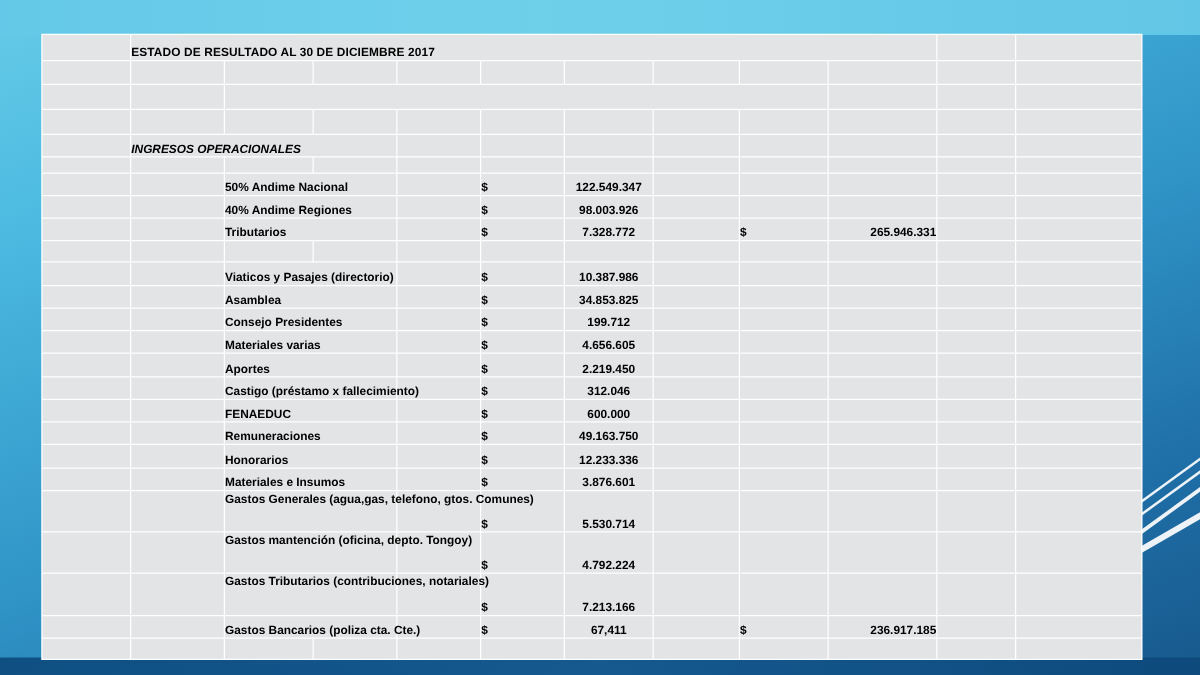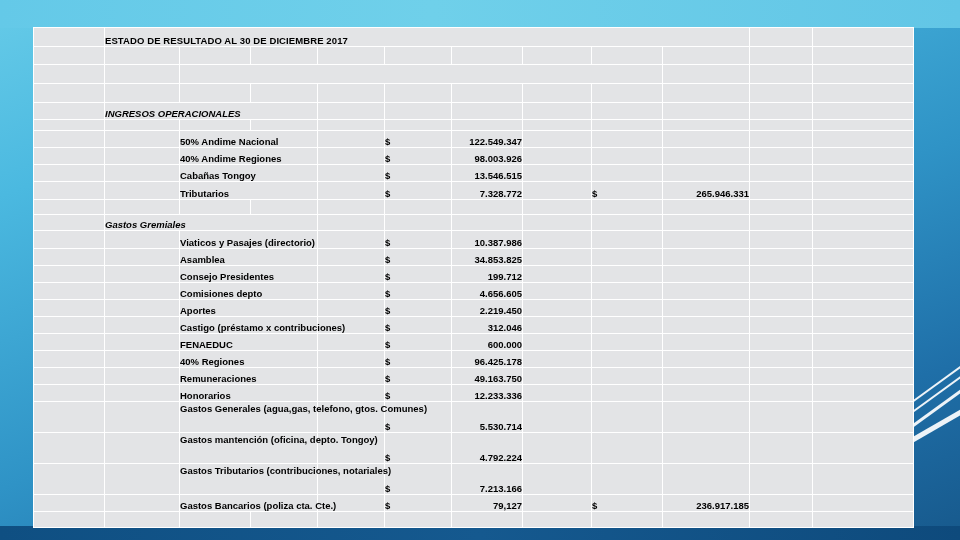--- a/index.html
+++ b/index.html
@@ -75,21 +75,21 @@
   .item {
     font-size:9.5px; font-weight:bold;
     padding-left:3px;
     vertical-align:middle;
     white-space:normal;
   }
   .cur {
     text-align:left; padding-left:3px; vertical-align:bottom;
   }
   .amt {
-    text-align:right; padding-right:3px; vertical-align:bottom;
+    text-align:center; padding-right:3px; vertical-align:bottom;
   }
   .tot-cur {
     text-align:left; padding-left:4px; vertical-align:bottom;
   }
   .tot-amt {
     text-align:right; padding-right:4px; vertical-align:bottom;
   }
   .mid { vertical-align:middle; }
 </style>
 </head>
@@ -216,33 +216,20 @@
         <td class="amt">98.003.926</td>
         <td class="blank"></td>
           <td class="blank"></td>
           <td class="blank"></td>
           <td class="blank"></td>
           <td class="blank"></td>
       </tr>
       <tr style="height:15px">
         <td class="blank"></td>
           <td class="blank"></td>
-        <td class="item mid" colspan="2">Cabañas Tongoy</td>
-        <td class="blank"></td>
-        <td class="cur">$</td>
-        <td class="amt">13.546.515</td>
-        <td class="blank"></td>
-          <td class="blank"></td>
-          <td class="blank"></td>
-          <td class="blank"></td>
-          <td class="blank"></td>
-      </tr>
-      <tr style="height:15px">
-        <td class="blank"></td>
-          <td class="blank"></td>
         <td class="item mid" colspan="2">Tributarios</td>
         <td class="blank"></td>
         <td class="cur">$</td>
         <td class="amt">7.328.772</td>
         <td class="blank"></td>
         <td class="tot-cur">$</td>
         <td class="tot-amt">265.946.331</td>
         <td class="blank"></td>
           <td class="blank"></td>
       </tr>
@@ -255,32 +242,20 @@
           <td class="blank"></td>
           <td class="blank"></td>
           <td class="blank"></td>
           <td class="blank"></td>
           <td class="blank"></td>
           <td class="blank"></td>
           <td class="blank"></td>
           <td class="blank"></td>
         </tr>
 
-      <tr style="height:14px">
-        <td class="blank"></td>
-        <td class="sect" colspan="3">Gastos Gremiales</td>
-        <td class="blank"></td>
-          <td class="blank"></td>
-          <td class="blank"></td>
-          <td class="blank"></td>
-          <td class="blank"></td>
-          <td class="blank"></td>
-          <td class="blank"></td>
-          <td class="blank"></td>
-      </tr>
 
       <tr style="height:15px">
         <td class="blank"></td>
           <td class="blank"></td>
         <td class="item mid" colspan="2">Viaticos y Pasajes (directorio)</td>
         <td class="blank"></td>
         <td class="cur">$</td>
         <td class="amt">10.387.986</td>
         <td class="blank"></td>
           <td class="blank"></td>
@@ -310,21 +285,21 @@
         <td class="amt">199.712</td>
         <td class="blank"></td>
           <td class="blank"></td>
           <td class="blank"></td>
           <td class="blank"></td>
           <td class="blank"></td>
       </tr>
       <tr style="height:15px">
         <td class="blank"></td>
           <td class="blank"></td>
-        <td class="item mid" colspan="2">Comisiones depto</td>
+        <td class="item mid" colspan="2">Materiales varias</td>
         <td class="blank"></td>
         <td class="cur">$</td>
         <td class="amt">4.656.605</td>
         <td class="blank"></td>
           <td class="blank"></td>
           <td class="blank"></td>
           <td class="blank"></td>
           <td class="blank"></td>
       </tr>
       <tr style="height:15px">
@@ -336,21 +311,21 @@
         <td class="amt">2.219.450</td>
         <td class="blank"></td>
           <td class="blank"></td>
           <td class="blank"></td>
           <td class="blank"></td>
           <td class="blank"></td>
       </tr>
       <tr style="height:15px">
         <td class="blank"></td>
           <td class="blank"></td>
-        <td class="item mid" colspan="2">Castigo (préstamo x contribuciones)</td>
+        <td class="item mid" colspan="2">Castigo (préstamo x fallecimiento)</td>
         <td class="blank"></td>
         <td class="cur">$</td>
         <td class="amt">312.046</td>
         <td class="blank"></td>
           <td class="blank"></td>
           <td class="blank"></td>
           <td class="blank"></td>
           <td class="blank"></td>
       </tr>
       <tr style="height:15px">
@@ -362,33 +337,20 @@
         <td class="amt">600.000</td>
         <td class="blank"></td>
           <td class="blank"></td>
           <td class="blank"></td>
           <td class="blank"></td>
           <td class="blank"></td>
       </tr>
       <tr style="height:15px">
         <td class="blank"></td>
           <td class="blank"></td>
-        <td class="item mid" colspan="2">40% Regiones</td>
-        <td class="blank"></td>
-        <td class="cur">$</td>
-        <td class="amt">96.425.178</td>
-        <td class="blank"></td>
-          <td class="blank"></td>
-          <td class="blank"></td>
-          <td class="blank"></td>
-          <td class="blank"></td>
-      </tr>
-      <tr style="height:15px">
-        <td class="blank"></td>
-          <td class="blank"></td>
         <td class="item mid" colspan="2">Remuneraciones</td>
         <td class="blank"></td>
         <td class="cur">$</td>
         <td class="amt">49.163.750</td>
         <td class="blank"></td>
           <td class="blank"></td>
           <td class="blank"></td>
           <td class="blank"></td>
           <td class="blank"></td>
       </tr>
@@ -398,20 +360,33 @@
         <td class="item mid" colspan="2">Honorarios</td>
         <td class="blank"></td>
         <td class="cur">$</td>
         <td class="amt">12.233.336</td>
         <td class="blank"></td>
           <td class="blank"></td>
           <td class="blank"></td>
           <td class="blank"></td>
           <td class="blank"></td>
       </tr>
+      <tr style="height:15px">
+        <td class="blank"></td>
+          <td class="blank"></td>
+        <td class="item mid" colspan="2">Materiales e Insumos</td>
+        <td class="blank"></td>
+        <td class="cur">$</td>
+        <td class="amt">3.876.601</td>
+        <td class="blank"></td>
+          <td class="blank"></td>
+          <td class="blank"></td>
+          <td class="blank"></td>
+          <td class="blank"></td>
+      </tr>
 
       <tr style="height:28px">
         <td class="blank"></td>
           <td class="blank"></td>
         <td class="item" colspan="2" style="vertical-align:top;padding-top:1px">Gastos Generales (agua,gas, telefono, gtos. Comunes)</td>
         <td class="blank"></td>
         <td class="cur">$</td>
         <td class="amt">5.530.714</td>
         <td class="blank"></td>
           <td class="blank"></td>
@@ -444,21 +419,21 @@
           <td class="blank"></td>
           <td class="blank"></td>
           <td class="blank"></td>
       </tr>
       <tr style="height:15px">
         <td class="blank"></td>
           <td class="blank"></td>
         <td class="item mid" colspan="2">Gastos Bancarios (poliza cta. Cte.)</td>
         <td class="blank"></td>
         <td class="cur">$</td>
-        <td class="amt">79,127</td>
+        <td class="amt">67,411</td>
         <td class="blank"></td>
         <td class="tot-cur">$</td>
         <td class="tot-amt">236.917.185</td>
         <td class="blank"></td>
           <td class="blank"></td>
       </tr>
 
       <tr style="height:14px">
           <td class="blank"></td>
           <td class="blank"></td>

